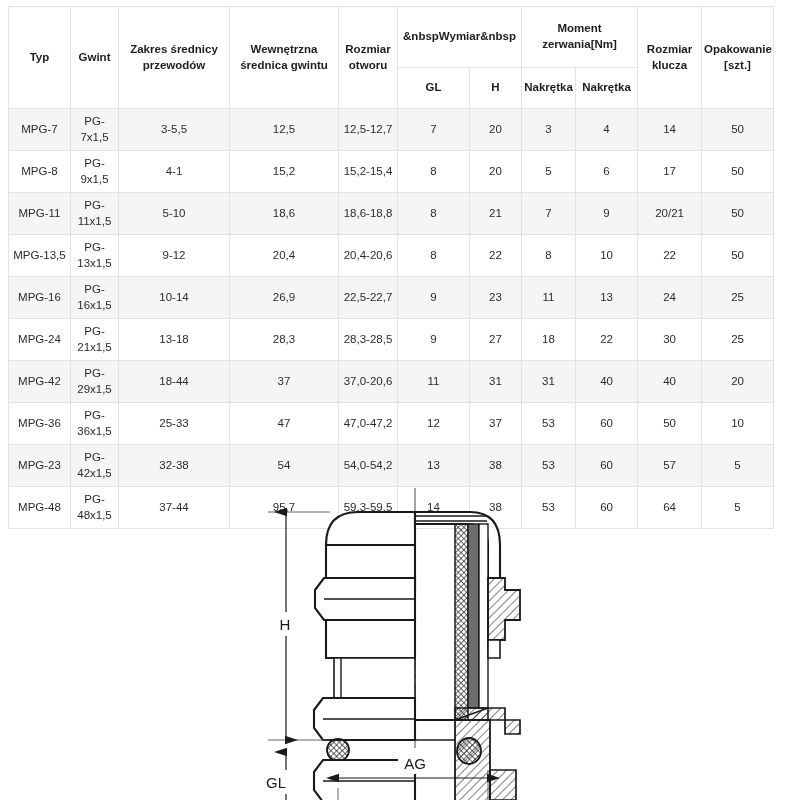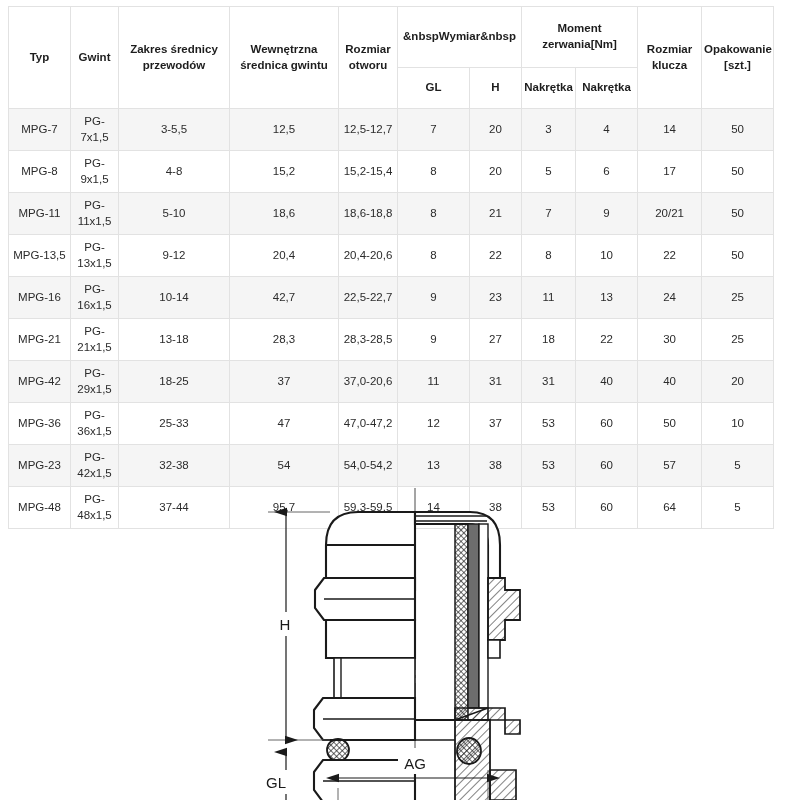--- a/index.html
+++ b/index.html
@@ -125,21 +125,21 @@
           <td>7</td>
           <td>20</td>
           <td>3</td>
           <td>4</td>
           <td>14</td>
           <td>50</td>
         </tr>
         <tr class="even">
           <td>MPG-8</td>
           <td>PG-9x1,5</td>
-          <td>4-8</td>
+          <td>4-1</td>
           <td>15,2</td>
           <td>15,2-15,4</td>
           <td>8</td>
           <td>20</td>
           <td>5</td>
           <td>6</td>
           <td>17</td>
           <td>50</td>
         </tr>
         <tr class="odd">
@@ -165,46 +165,46 @@
           <td>22</td>
           <td>8</td>
           <td>10</td>
           <td>22</td>
           <td>50</td>
         </tr>
         <tr class="odd">
           <td>MPG-16</td>
           <td>PG-16x1,5</td>
           <td>10-14</td>
-          <td>42,7</td>
+          <td>26,9</td>
           <td>22,5-22,7</td>
           <td>9</td>
           <td>23</td>
           <td>11</td>
           <td>13</td>
           <td>24</td>
           <td>25</td>
         </tr>
         <tr class="even">
-          <td>MPG-21</td>
+          <td>MPG-24</td>
           <td>PG-21x1,5</td>
           <td>13-18</td>
           <td>28,3</td>
           <td>28,3-28,5</td>
           <td>9</td>
           <td>27</td>
           <td>18</td>
           <td>22</td>
           <td>30</td>
           <td>25</td>
         </tr>
         <tr class="odd">
           <td>MPG-42</td>
           <td>PG-29x1,5</td>
-          <td>18-25</td>
+          <td>18-44</td>
           <td>37</td>
           <td>37,0-20,6</td>
           <td>11</td>
           <td>31</td>
           <td>31</td>
           <td>40</td>
           <td>40</td>
           <td>20</td>
         </tr>
         <tr class="even">

